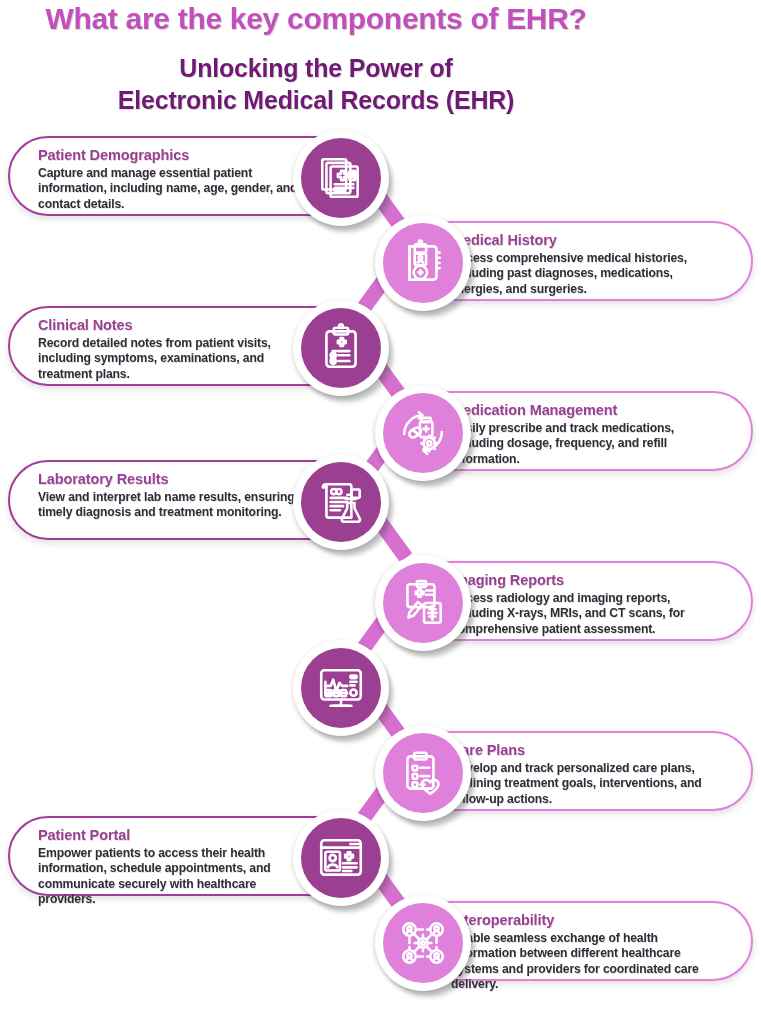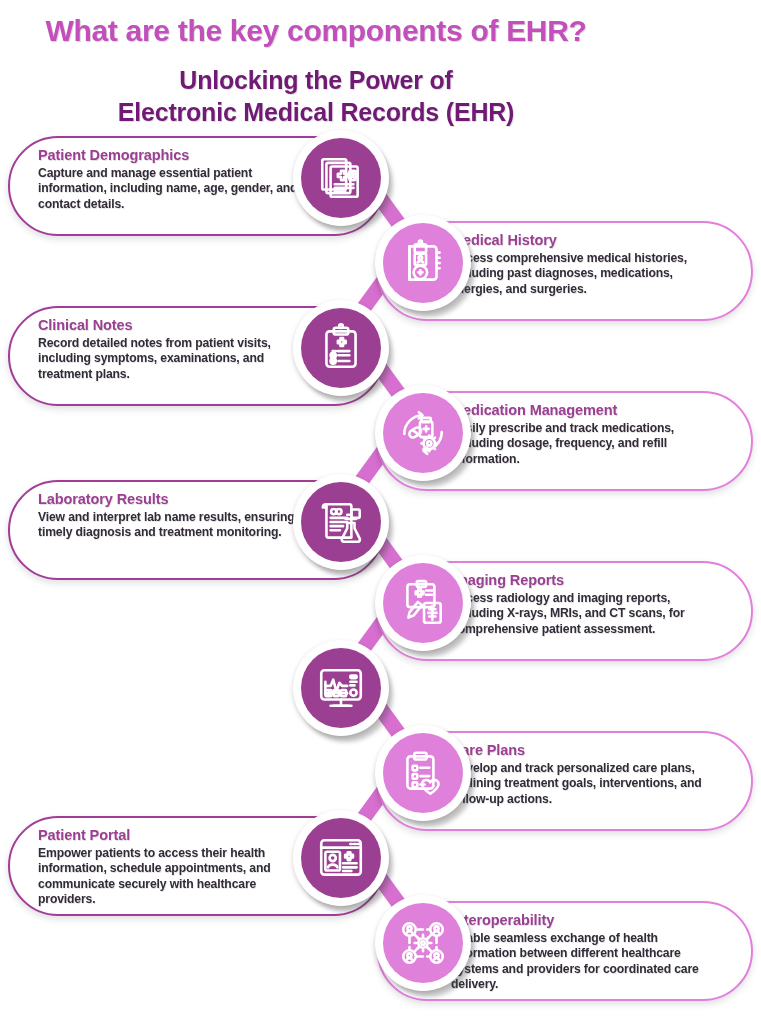--- a/index.html
+++ b/index.html
@@ -18,21 +18,21 @@
     height: 1024px;
     background: #ffffff;
   }
 
   
   .header {
     position: absolute;
     top: 0; left: 0;
     width: 632px;
     text-align: center;
-    padding-top: 12px;
+    padding-top: 0;
   }
   .title-main {
     font-size: 30px;
     font-weight: 800;
     letter-spacing: -0.3px;
     color: #c24fbb;
     line-height: 38px;
     text-shadow: 1px 1px 0 rgba(140,140,140,0.35);
   }
   .title-sub {
@@ -72,21 +72,21 @@
     transform-origin: 50% 0;
   }
   .connector.light i { background: #d66fcf; }
   .connector.lr i { transform: rotate(-36deg); }
   .connector.rl i { transform: rotate(36deg); }
 
   
   .pill {
     position: absolute;
     top: 6px;
-    height: 100px;
+    height: 80px;
     border-radius: 52px;
     background: #ffffff;
     z-index: 2;
     box-shadow: 0 3px 7px rgba(0,0,0,0.13);
   }
   .pill.left  { left: 8px;  width: 376px; border: 2px solid #a23c99; }
   .pill.right { right: 8px; width: 376px; border: 2px solid #e27fdd; }
 
   .pill-text {
     position: absolute;
@@ -276,21 +276,21 @@
               <path d="M51 42h10M56 37v10"></path>
               <rect x="23" y="42" width="24" height="14" rx="7" transform="rotate(-32 35 49)"></rect>
               <path d="M30 44l10 8"></path>
               <circle cx="62" cy="70" r="11"></circle>
               <circle cx="62" cy="70" r="4"></circle>
               <path d="M62 59v-4M62 85v-4M51 70h-4M77 70h-4M54 62l-3-3M73 81l-3-3M54 78l-3 3M73 59l-3 3"></path>
             </svg>
           </div>
         </div>
       </div>
-      <div class="row" style="top: 344px;">
+      <div class="row" style="top: 324px;">
         <div class="connector lr light" style="left: 345px; top: 52px;">
           <i></i>
         </div>
         <div class="pill left">
           <div class="pill-text">
             <div class="item-title">Laboratory Results</div>
             <div class="item-desc">View and interpret lab name results, ensuring timely diagnosis and treatment monitoring.</div>
           </div>
         </div>
         <div class="bubble dark" style="left: 293px;">

